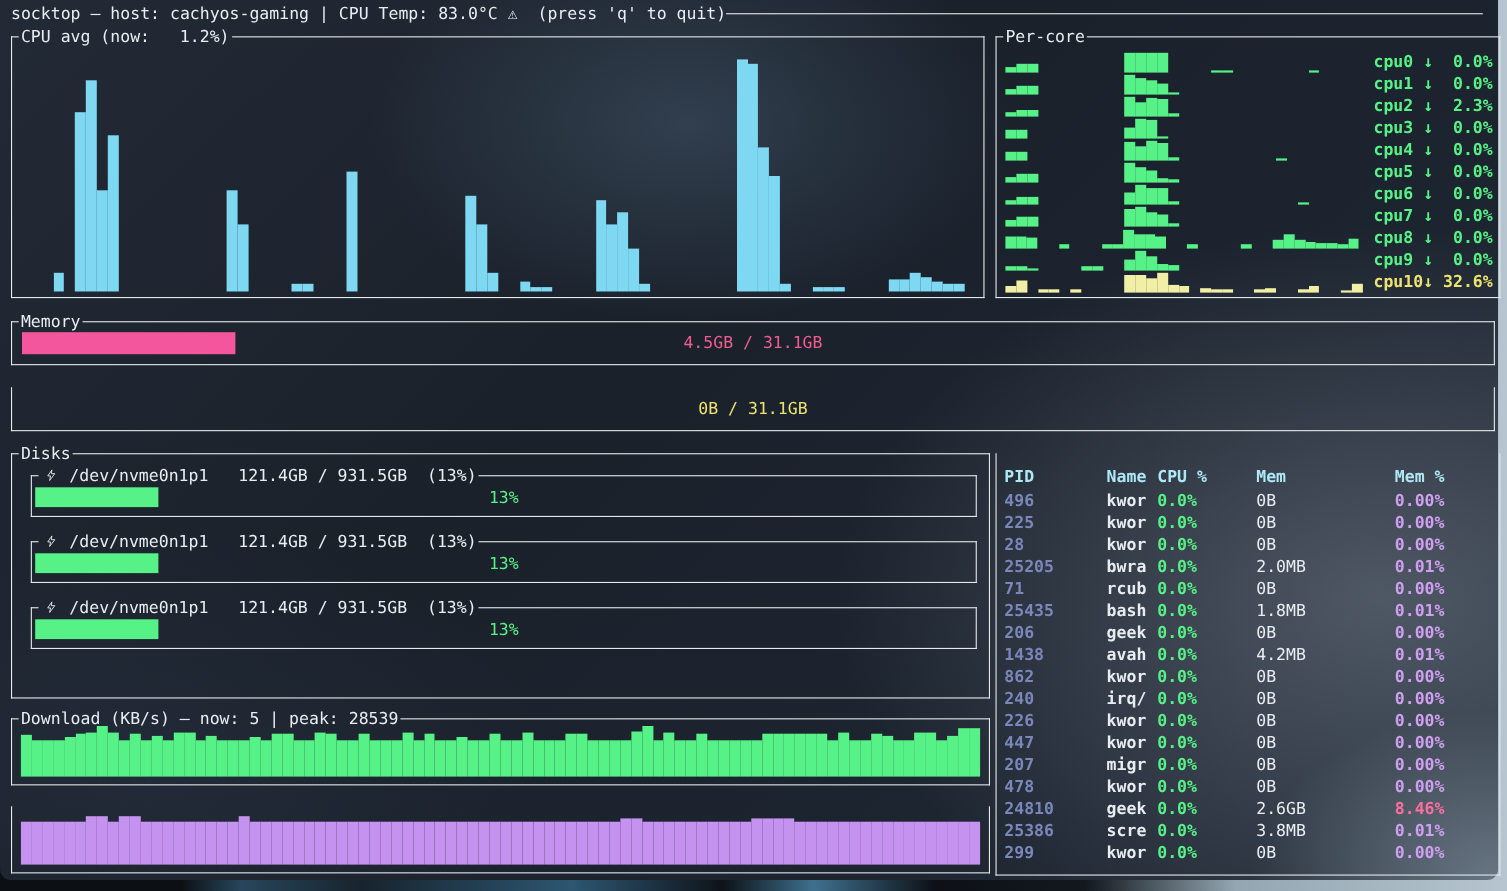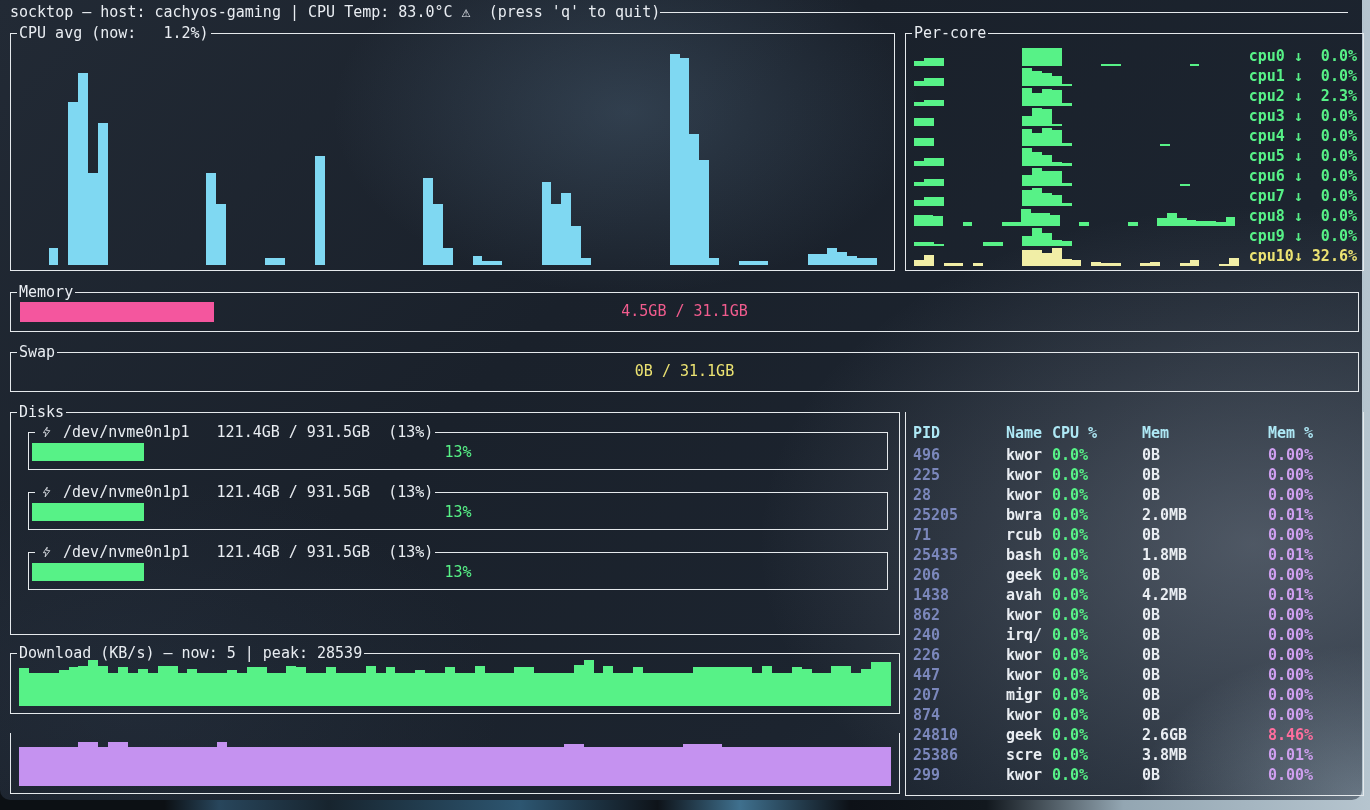--- a/index.html
+++ b/index.html
@@ -43,21 +43,21 @@
   .hbar{position:absolute;}
   .centertxt{position:absolute;left:0;right:0;text-align:center;}
   
   .dsub .bar13{position:absolute;left:3px;top:11px;height:18px;background:var(--green);}
   
   .prow,.phead{display:grid;grid-template-columns:93px 46px 90px 126px 1fr;padding-left:7px;height:20px;align-items:center;}
   .phead{color:var(--header_cyan);font-weight:bold;}
   .c-pid{color:var(--pid);font-weight:bold;}
   .c-name{color:var(--text);font-weight:bold;}
   .c-cpu{color:var(--green);font-weight:bold;}
-  .c-mem{color:var(--text);font-weight:bold;}
+  .c-mem{color:var(--text);font-weight:normal;}
   .c-mpct{color:var(--mempct);font-weight:bold;}
   .c-mpct.hot{color:var(--mempct_hot);}
   .bolt{display:inline-block;vertical-align:-2px;margin:0 2px 0 4px;}
 </style>
 </head>
 <body>
 
 <div class="desktop"></div>
 <div class="terminal">
 
@@ -596,25 +596,20 @@
     <div class="ptop">
         <div class="seg l"></div>
         <span class="ptitle">Memory</span>
         <div class="seg grow"></div>
       </div>
     <div class="hbar" style="left: 9px; top: 10px; height: 20px; background: var(--pink_bar); width: 14.4%;"></div>
     <div class="centertxt" style="top:9px;color:var(--pink_text);">4.5GB / 31.1GB</div>
   </div>
 
   <div class="panel" style="left:10px;top:352px;width:1347px;height:39px;">
-    <div class="ptop">
-        <div class="seg l"></div>
-        <span class="ptitle">Swap</span>
-        <div class="seg grow"></div>
-      </div>
     <div class="hbar" style="left: 9px; top: 10px; height: 20px; background: var(--yellow_text); width: 0%;"></div>
     <div class="centertxt" style="top:9px;color:var(--yellow_text);">0B / 31.1GB</div>
   </div>
 
   <div class="panel" style="left:10px;top:412px;width:888px;height:222px;">
     <div class="ptop">
         <div class="seg l"></div>
         <span class="ptitle">Disks</span>
         <div class="seg grow"></div>
       </div>
@@ -941,21 +936,21 @@
           <span class="c-mpct">0.00%</span>
         </div>
         <div class="prow">
           <span class="c-pid">207</span>
           <span class="c-name">migr</span>
           <span class="c-cpu">0.0%</span>
           <span class="c-mem">0B</span>
           <span class="c-mpct">0.00%</span>
         </div>
         <div class="prow">
-          <span class="c-pid">874</span>
+          <span class="c-pid">478</span>
           <span class="c-name">kwor</span>
           <span class="c-cpu">0.0%</span>
           <span class="c-mem">0B</span>
           <span class="c-mpct">0.00%</span>
         </div>
         <div class="prow">
           <span class="c-pid">24810</span>
           <span class="c-name">geek</span>
           <span class="c-cpu">0.0%</span>
           <span class="c-mem">2.6GB</span>

